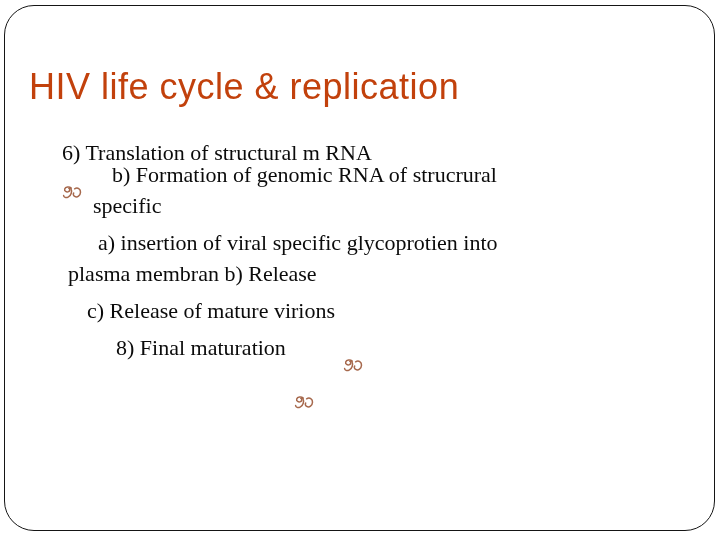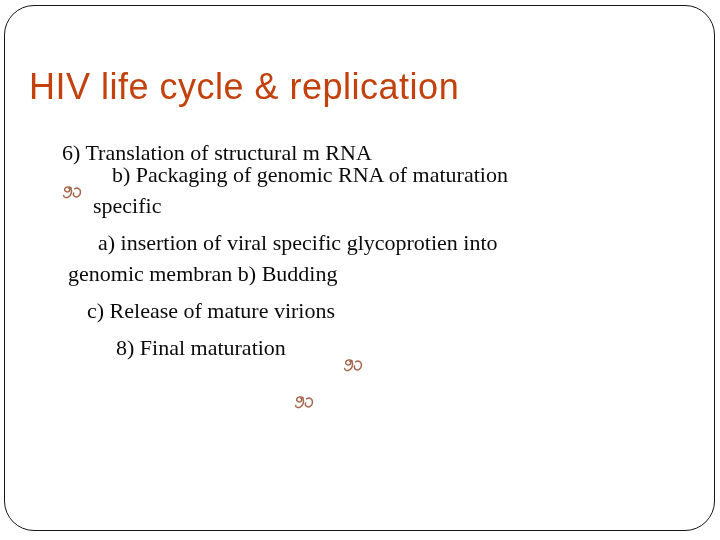--- a/index.html
+++ b/index.html
@@ -70,40 +70,40 @@
         <path d="M12.6 2.8 C15.6 0.9 18.7 2.9 18.5 6.2 C18.3 9.7 15.3 11.9 12.7 10.4 C11.3 9.6 10.9 8.1 11.7 7.0"></path>
       </svg>
     </span>
     <span class="line-text">6) Translation of structural m RNA</span>
     
   </div>
 
 
   <div class="line" style="padding-left: 112px;">
     
-    <span class="line-text">b) Packaging of genomic RNA of maturation</span>
+    <span class="line-text">b) Formation of genomic RNA of strucrural</span>
     
   </div>
 
   <div class="line wrap" style="padding-left: 93px;">
     
     <span class="line-text">specific</span>
     
   </div>
 
 
   <div class="line" style="padding-left: 98px;">
     
     <span class="line-text">a) insertion of viral specific glycoprotien into</span>
     
   </div>
 
   <div class="line wrap" style="padding-left: 68px;">
     
-    <span class="line-text">genomic membran b) Budding</span>
+    <span class="line-text">plasma membran b) Release</span>
     
   </div>
 
   <div class="line" style="padding-left: 87px;">
     
     <span class="line-text">c) Release of mature virions</span>
     <span class="ornament trail" style="color: rgb(166, 104, 76);">
       <svg width="20" height="15" viewBox="0 0 20 15" fill="none" stroke="currentColor" stroke-width="1.5" stroke-linecap="round">
         <path d="M9.2 2.1 C7.4 0.4 3.4 0.7 2.7 3.0 C2.1 5.1 4.6 6.6 6.6 5.6 C8.2 4.8 8.1 2.9 6.8 2.3"></path>
         <path d="M8.8 2.4 C10.3 5.3 9.4 9.5 6.1 11.1 C4.0 12.1 1.7 11.3 1.6 9.5"></path>

